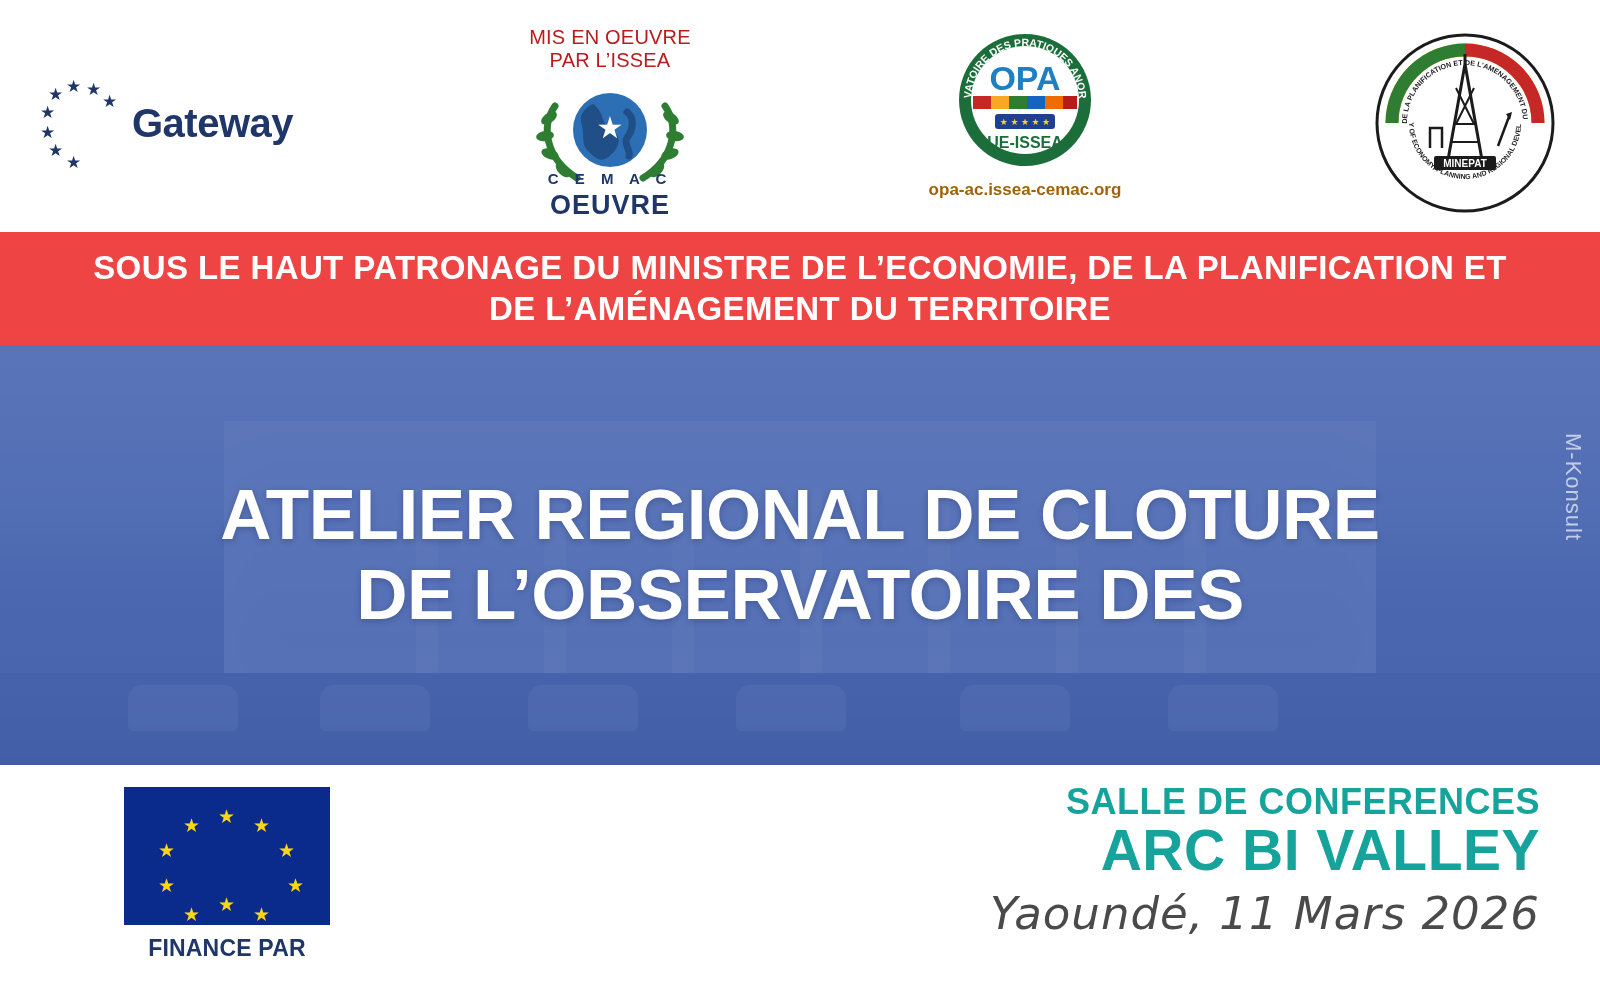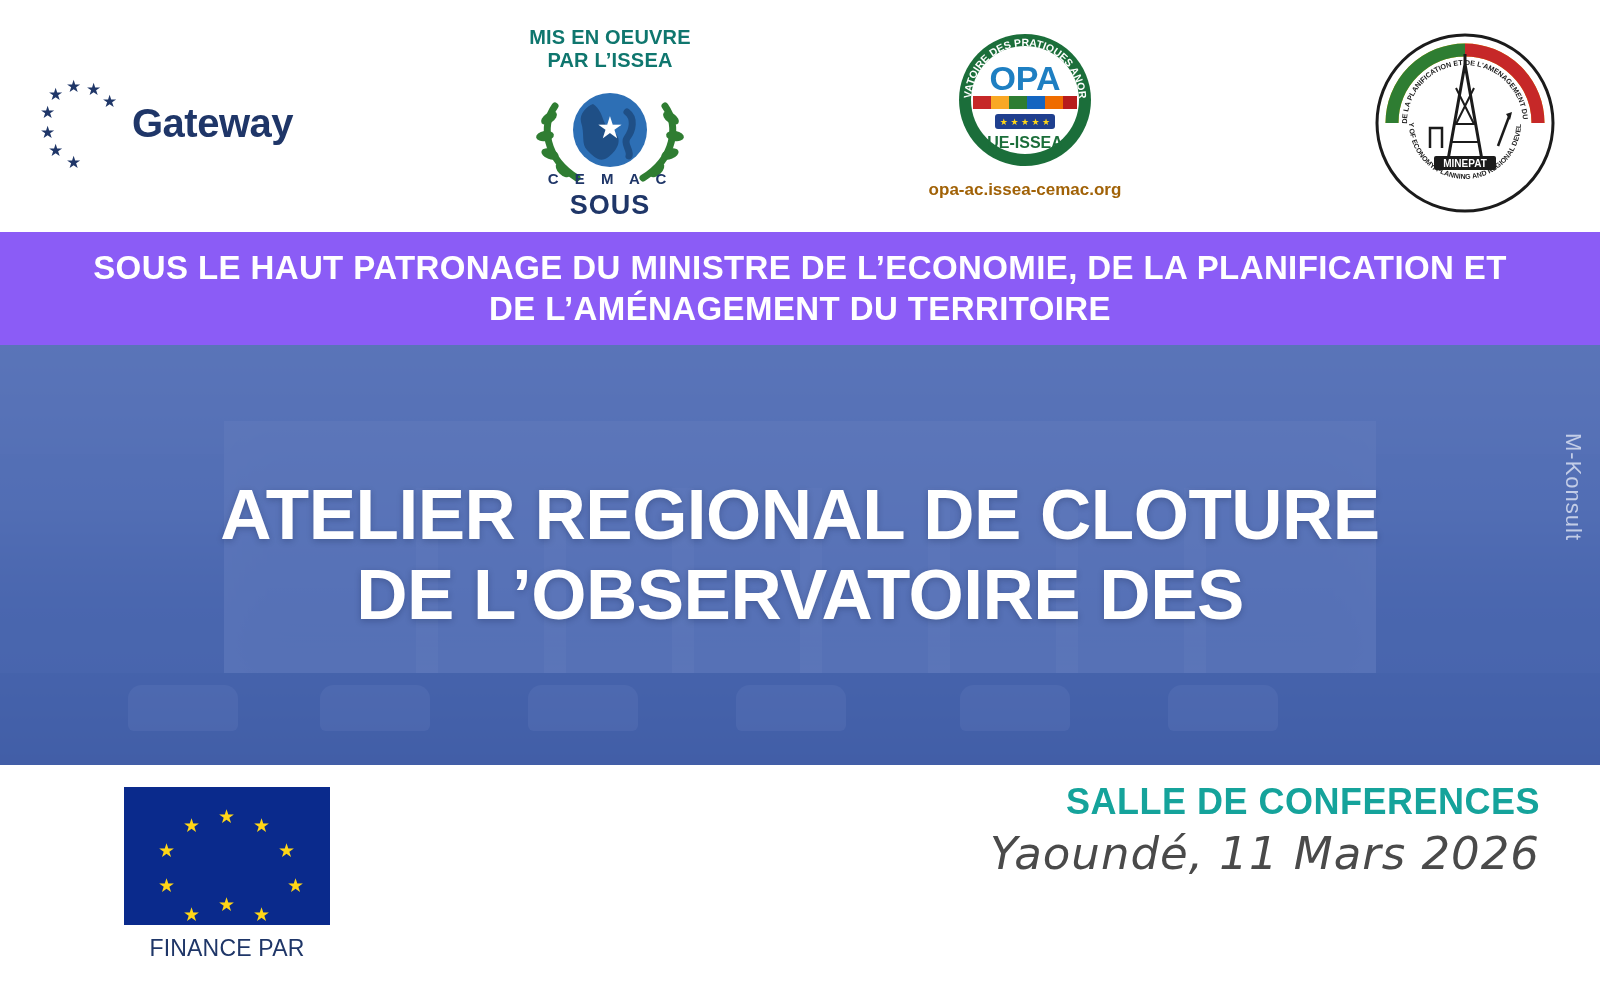--- a/index.html
+++ b/index.html
@@ -58,22 +58,22 @@
   
   .issea-wrap {
     position: absolute;
     left: 505px;
     top: 26px;
     width: 210px;
     text-align: center;
   }
   .issea-top {
     font-size: 20px;
-    font-weight: bold;
-    color: #0f766e;
+    font-weight: normal;
+    color: #b91c1c;
     line-height: 1.15;
     letter-spacing: 0.2px;
   }
   .issea-emblem {
     position: relative;
     width: 150px;
     height: 118px;
     margin: 6px auto 0;
   }
   .issea-bottom {
@@ -107,21 +107,21 @@
     width: 190px;
     height: 190px;
   }
 
   
   .green-band {
     position: absolute;
     left: 0; top: 232px;
     width: 1600px;
     height: 113px;
-    background: #8b5cf6;
+    background: #ef4444;
     display: flex;
     align-items: center;
     justify-content: flex-start;
     text-align: center;
   }
   .green-band-text {
     color: #ffffff;
     font-size: 33px;
     font-weight: bold;
     line-height: 1.22;
@@ -231,21 +231,21 @@
   }
   .eu-flag span {
     position: absolute;
     color: #ffd617;
     font-size: 19px;
     line-height: 1;
   }
   .eu-caption {
     margin-top: 10px;
     font-size: 23px;
-    font-weight: normal;
+    font-weight: bold;
     color: #1f3668;
     line-height: 1.2;
     letter-spacing: 0.2px;
   }
 
   .venue-wrap {
     position: absolute;
     right: 60px;
     top: 18px;
     text-align: right;
@@ -315,21 +315,21 @@
 
         <circle cx="75" cy="52" r="37" fill="#2d6fb5"></circle>
         <path d="M58 26 C70 34 66 48 78 54 C88 59 84 72 72 80 C64 85 58 78 52 72 C46 66 50 56 46 44 C44 36 52 28 58 26 Z" fill="#1f4f86"></path>
         <path d="M92 34 C100 40 98 52 92 60 C88 66 96 72 94 78" stroke="#1f4f86" stroke-width="7" fill="none" stroke-linecap="round"></path>
 
         <text x="75" y="60" font-size="30" fill="#ffffff" text-anchor="middle" font-family="DejaVu Sans, sans-serif">★</text>
 
         <text x="75" y="106" font-size="15" font-weight="bold" fill="#1f3668" text-anchor="middle" letter-spacing="6" font-family="Liberation Sans, sans-serif">C E M A C</text>
       </svg>
     </div>
-    <div class="issea-bottom">SOUS</div>
+    <div class="issea-bottom">OEUVRE</div>
   </div>
 
   <div class="opa-wrap">
     <div style="display:flex; justify-content:center;">
       <svg width="200" height="150" viewBox="0 0 200 150">
         <circle cx="100" cy="72" r="66" fill="#1b6e3a"></circle>
         <circle cx="100" cy="72" r="54" fill="#ffffff"></circle>
         <path id="opaArc" d="M 46 72 A 54 54 0 0 1 154 72" fill="none"></path>
         <text font-size="10.5" font-weight="bold" fill="#ffffff" font-family="Liberation Sans, sans-serif">
           <textPath href="#opaArc" startOffset="50%" text-anchor="middle" side="left">OBSERVATOIRE  DES  PRATIQUES  ANORMALES</textPath>
@@ -429,15 +429,16 @@
       <span style="left:34px;  top:54px;">★</span>
       <span style="left:59px;  top:29px;">★</span>
     </div>
     <div class="eu-caption">
       <div>FINANCE PAR</div>
     </div>
   </div>
 
   <div class="venue-wrap">
     <div class="venue-small">SALLE DE CONFERENCES</div>
+    <div class="venue-big">ARC BI VALLEY</div>
     <div class="venue-date">Yaoundé, 11 Mars 2026</div>
   </div>
 </div>
 
 </body></html>

